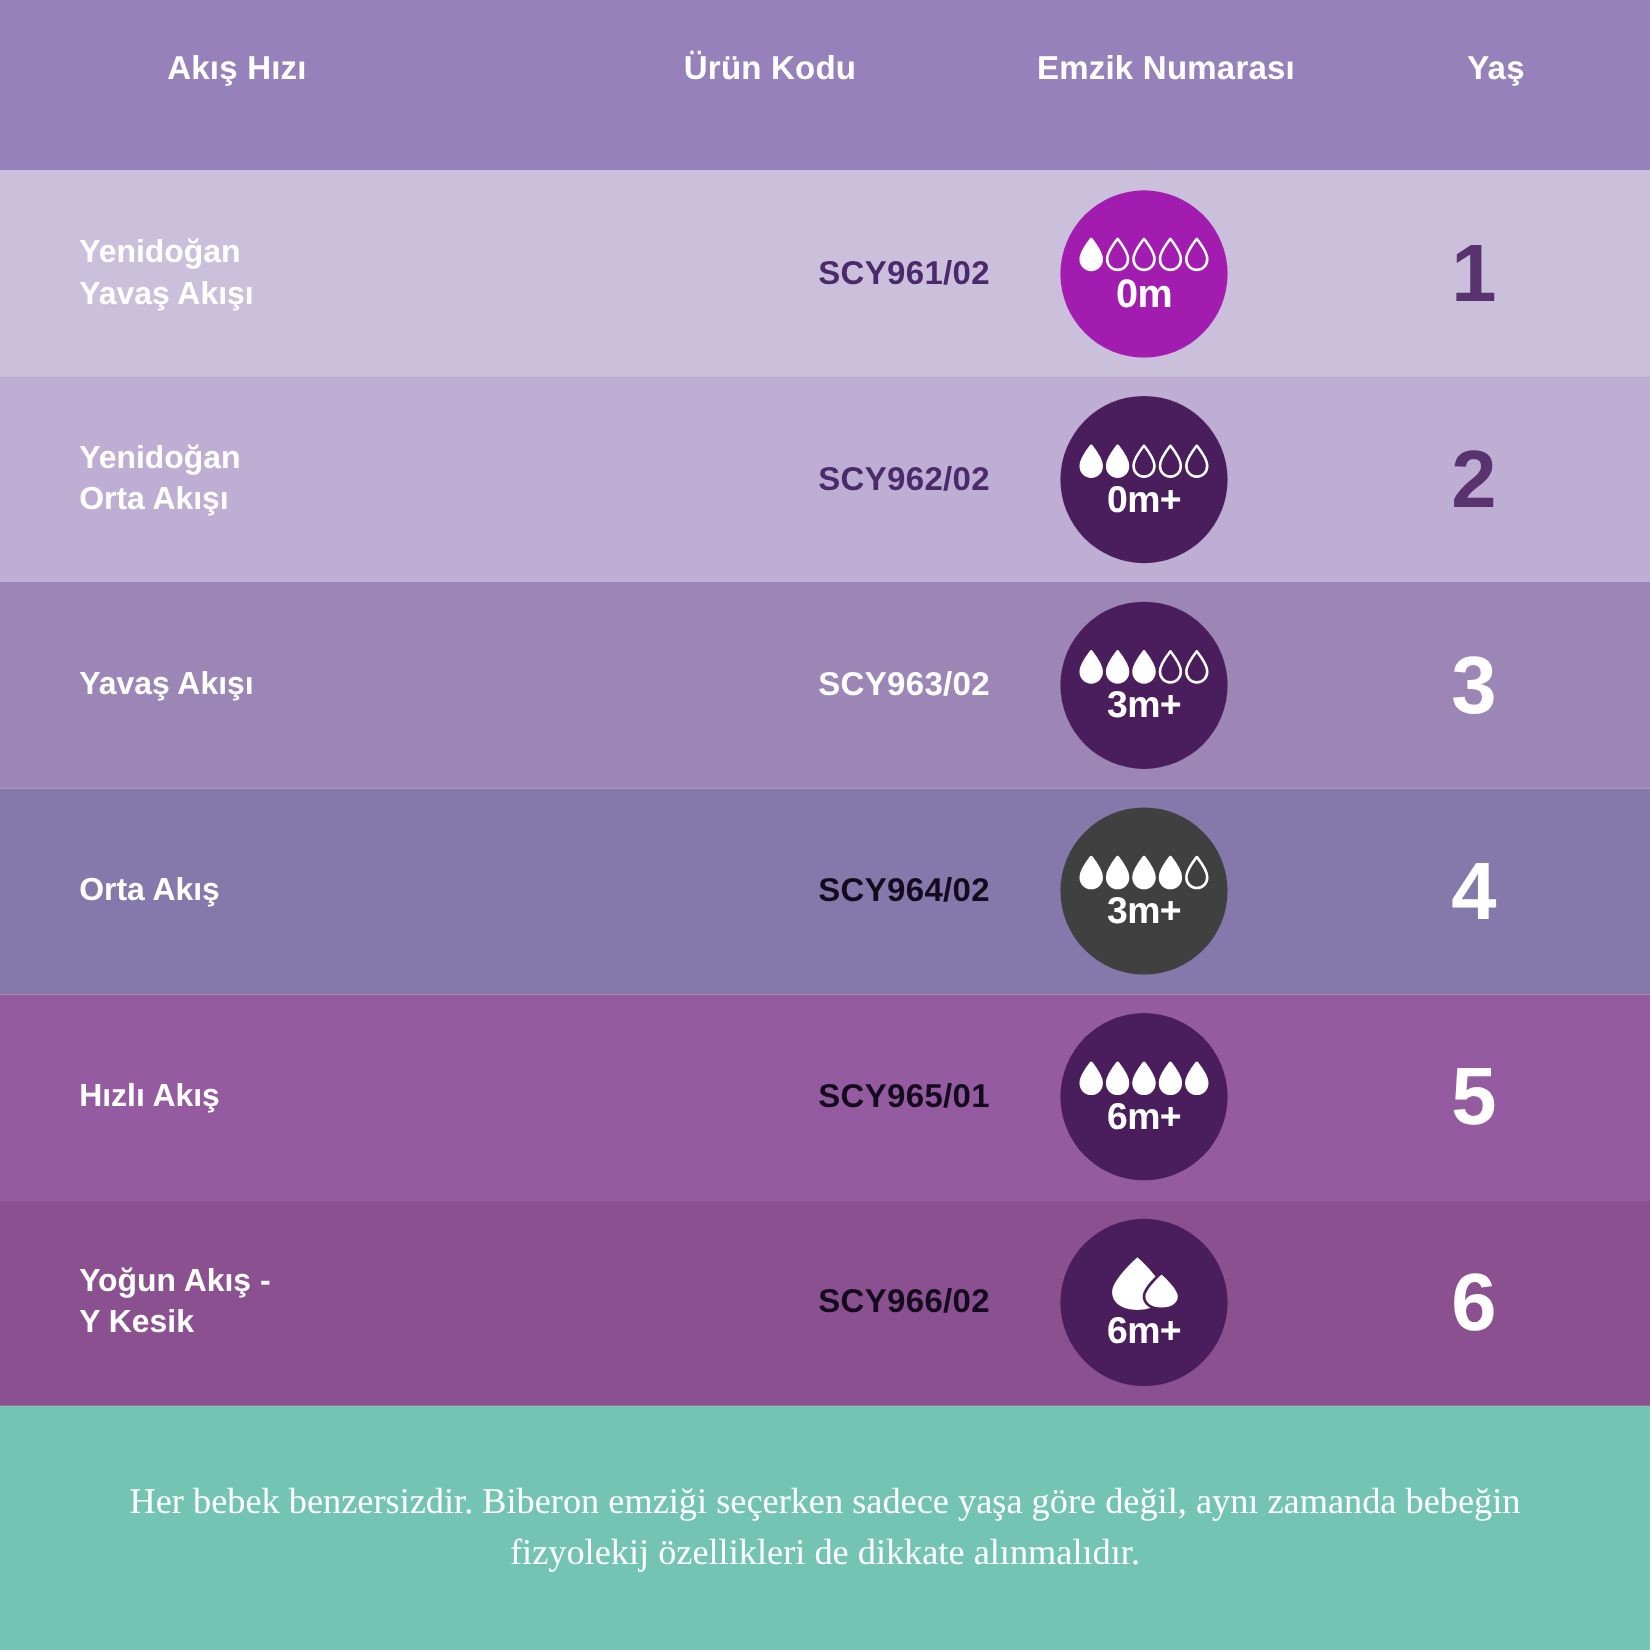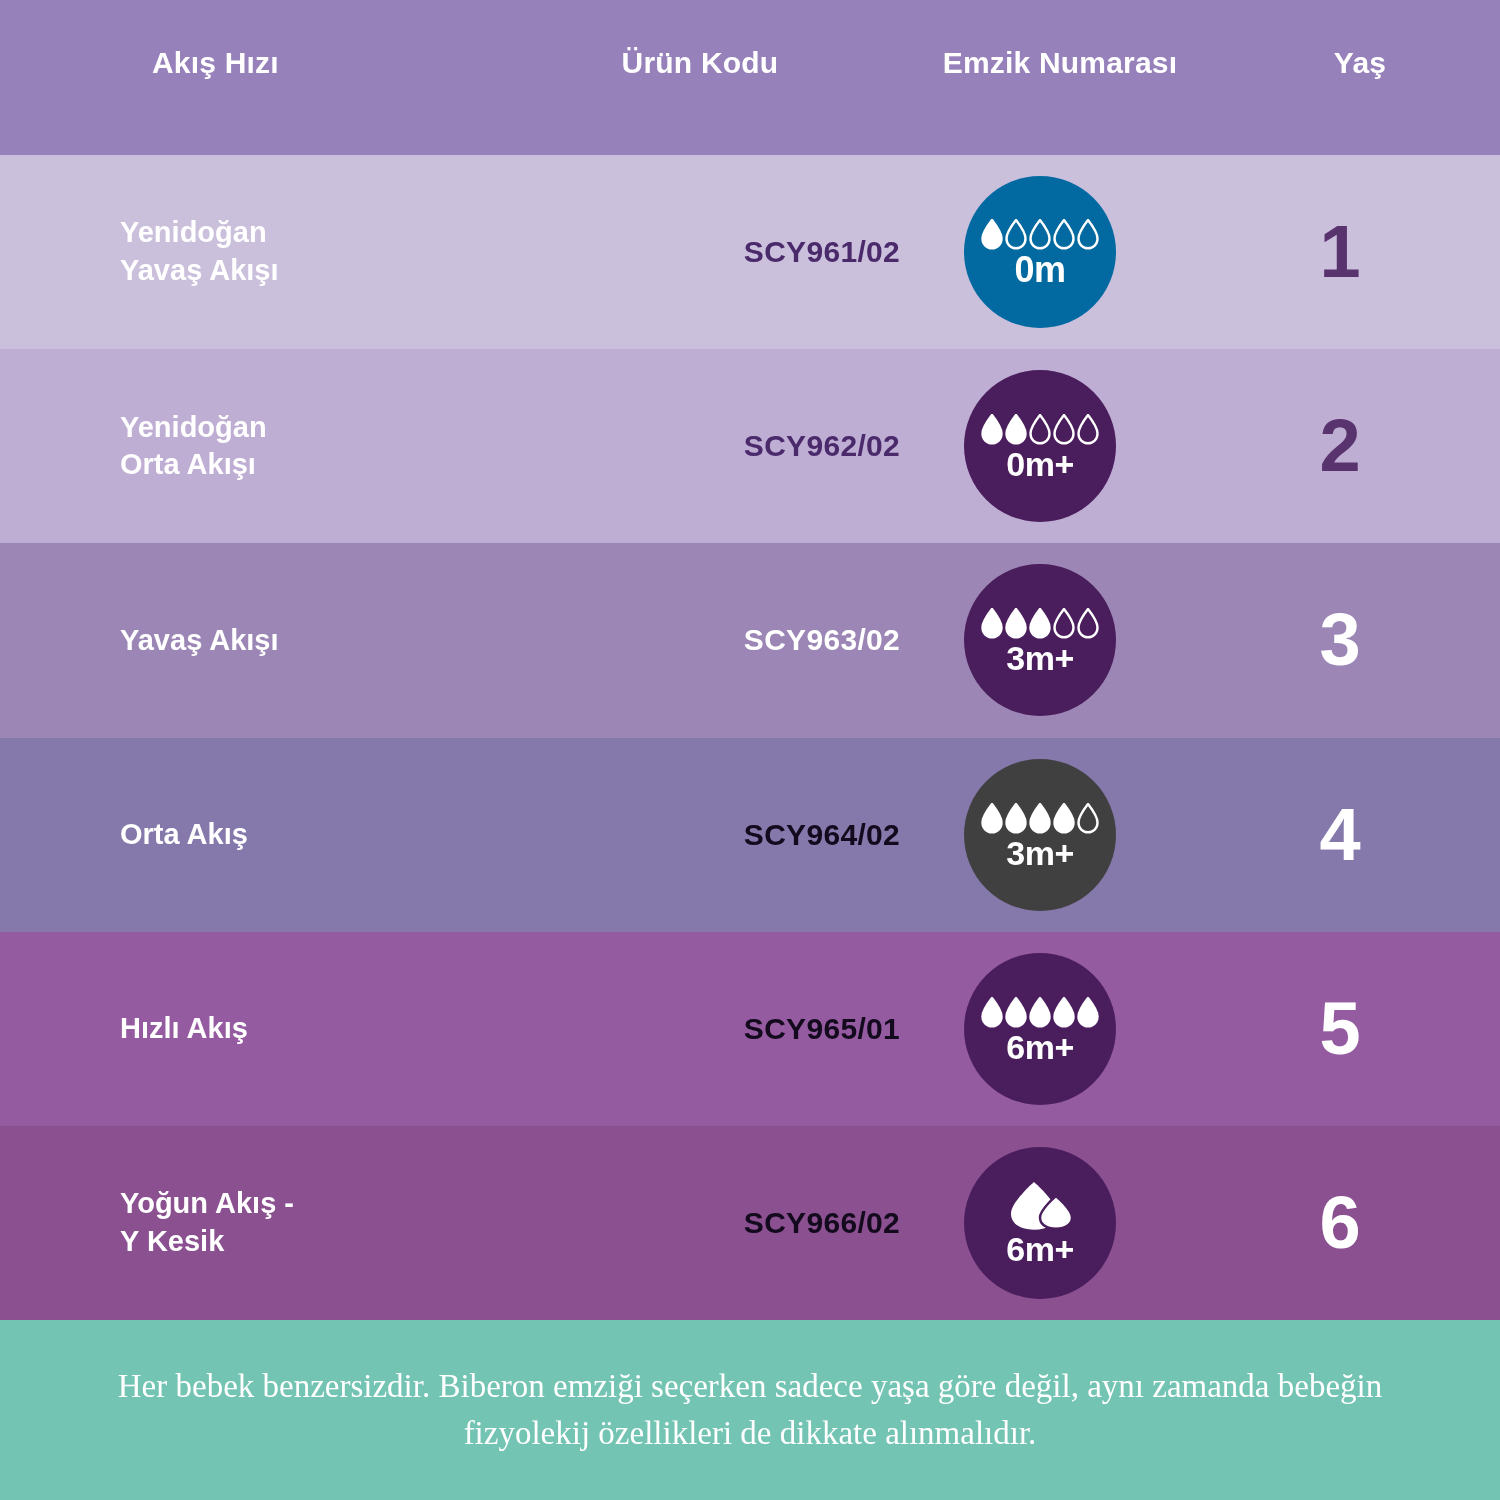--- a/index.html
+++ b/index.html
@@ -14,21 +14,21 @@
 
   #chart {
     position: relative;
     width: 1500px;
     height: 1500px;
     display: flex;
     flex-direction: column;
   }
 
   
-  .col-flow   { width: 500px; padding-left: 120px; }
+  .col-flow   { width: 500px; padding-left: 72px; }
   .col-code   { width: 400px; }
   .col-age    { width: 280px; }
   .col-nipple { width: 320px; }
 
   
   .header-row {
     height: 155px;
     background: #9681bb;
     display: flex;
     align-items: flex-start;
@@ -107,21 +107,21 @@
     color: #ffffff;
     font-size: 36px;
     font-weight: 700;
     line-height: 1;
     letter-spacing: -.5px;
   }
   .badge-label.small { font-size: 34px; }
 
   
   .footer {
-    height: 180px;
+    height: 222px;
     background: #74c4b4;
     flex: 0 0 auto;
     display: flex;
     align-items: center;
     justify-content: center;
     padding: 0 70px;
   }
   .footer-text {
     color: #ffffff;
     font-size: 33px;
@@ -142,21 +142,21 @@
     <div class="header-cell col-nipple">Emzik Numarası</div>
     <div class="header-cell col-age">Yaş</div>
   </div>
 
   <div class="rows" id="rows-container">
       <div class="data-row" style="background: rgb(203, 192, 220);">
         <div class="cell-flow col-flow">Yenidoğan
 Yavaş Akışı</div>
         <div class="cell-code col-code" style="color: rgb(74, 42, 107);">SCY961/02</div>
         <div class="cell-age col-age">
-          <div class="badge" style="background: #0369a1;">
+          <div class="badge" style="background: #a21caf;">
             <div class="drops">
               <svg width="22" height="31" viewBox="0 0 22 31">
                 <path d="M11 1 C11 1 20.5 13.2 20.5 19.4 C20.5 25.3 16.2 29.3 11 29.3 C5.8 29.3 1.5 25.3 1.5 19.4 C1.5 13.2 11 1 11 1 Z" fill="#ffffff" stroke="#ffffff" stroke-width="2.4" stroke-linejoin="round"></path>
               </svg>
               <svg width="22" height="31" viewBox="0 0 22 31">
                 <path d="M11 1 C11 1 20.5 13.2 20.5 19.4 C20.5 25.3 16.2 29.3 11 29.3 C5.8 29.3 1.5 25.3 1.5 19.4 C1.5 13.2 11 1 11 1 Z" fill="none" stroke="#ffffff" stroke-width="2.4" stroke-linejoin="round"></path>
               </svg>
               <svg width="22" height="31" viewBox="0 0 22 31">
                 <path d="M11 1 C11 1 20.5 13.2 20.5 19.4 C20.5 25.3 16.2 29.3 11 29.3 C5.8 29.3 1.5 25.3 1.5 19.4 C1.5 13.2 11 1 11 1 Z" fill="none" stroke="#ffffff" stroke-width="2.4" stroke-linejoin="round"></path>
               </svg>

